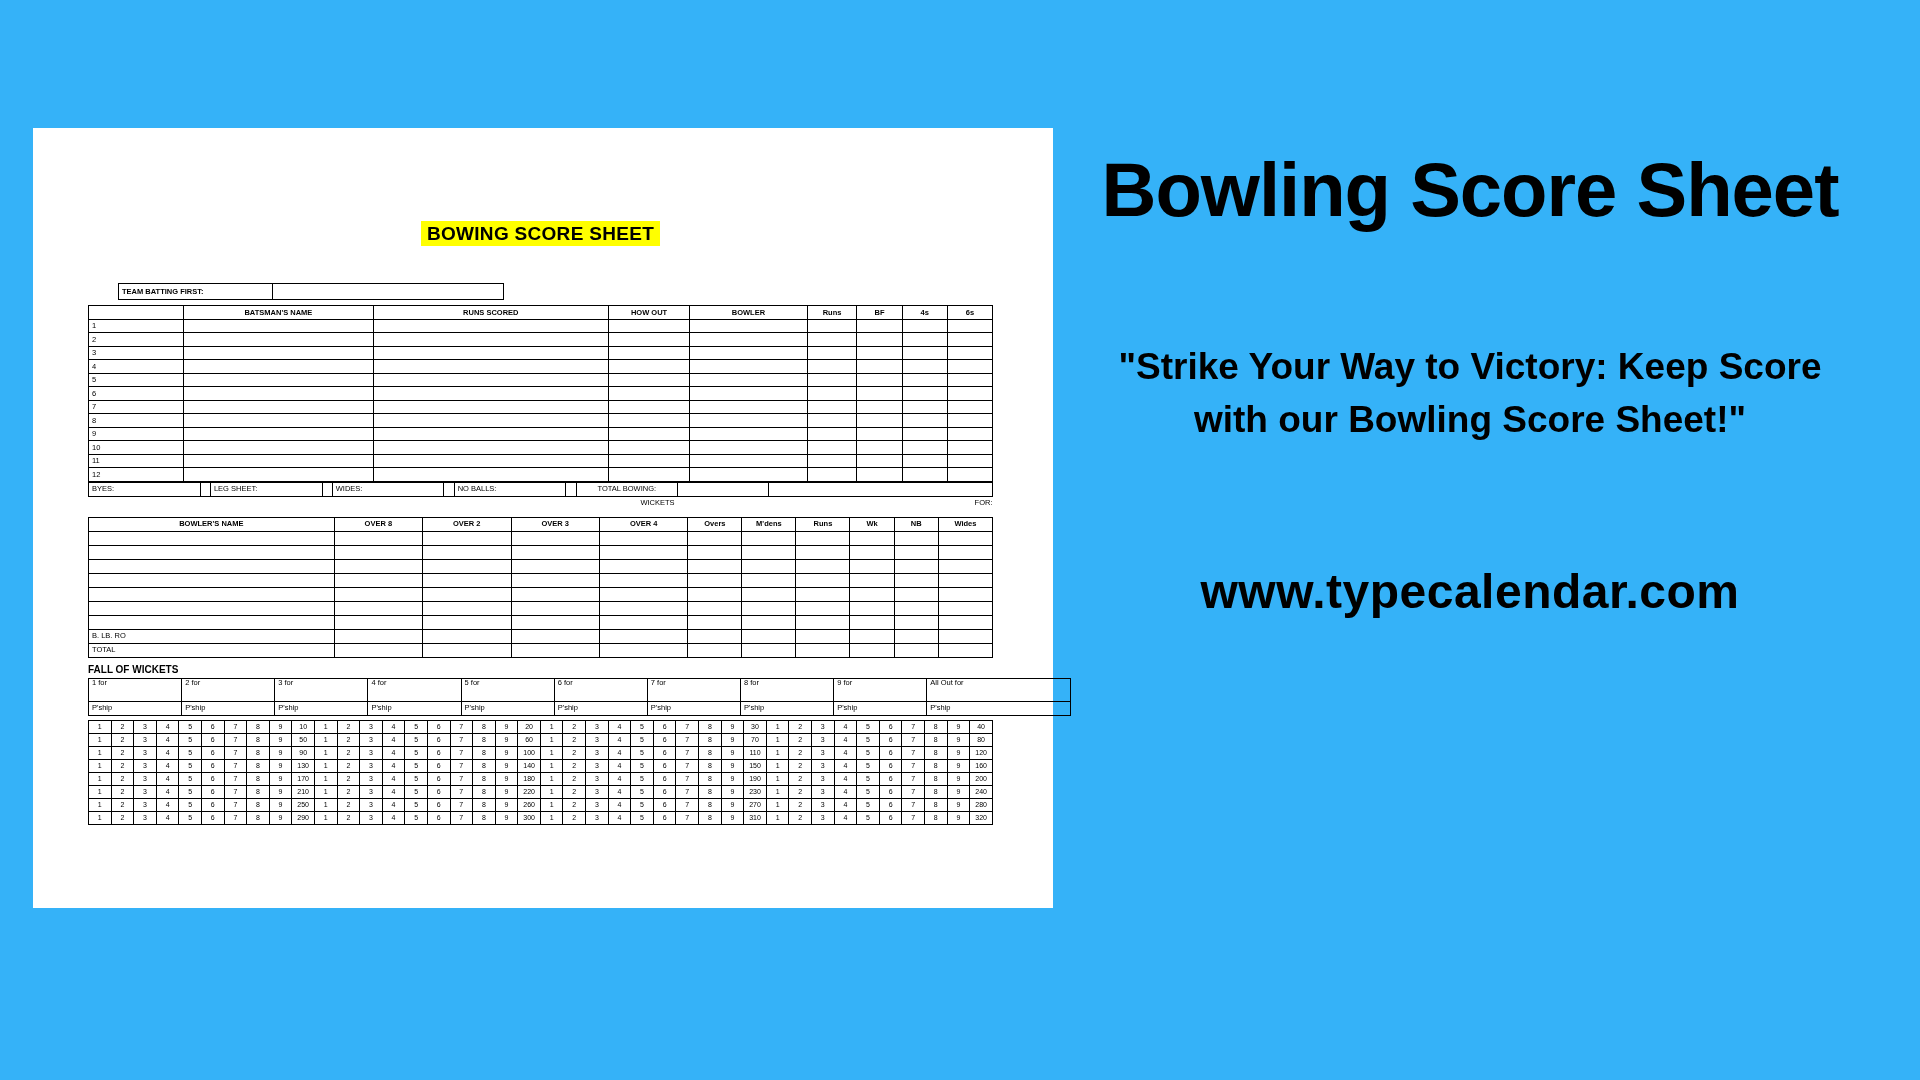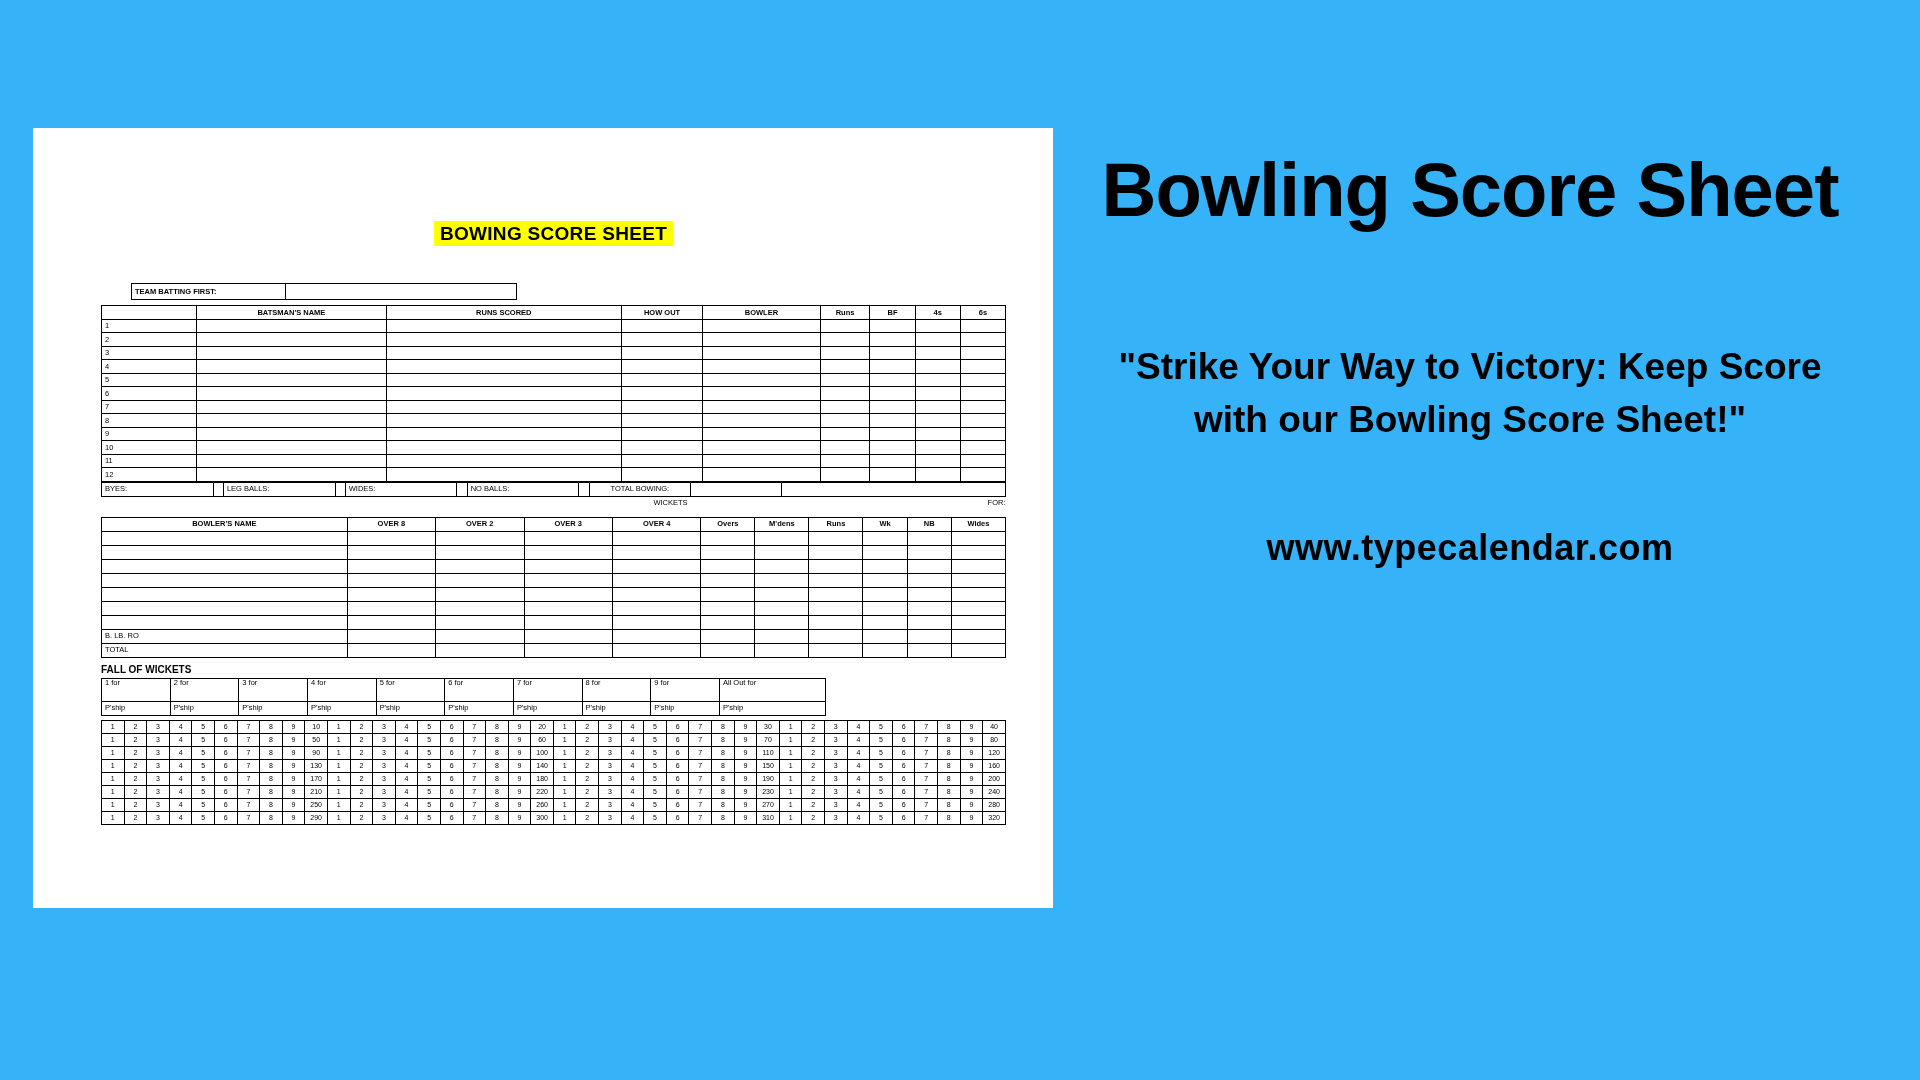--- a/index.html
+++ b/index.html
@@ -35,38 +35,38 @@
     line-height: 1.05;
   }
   .promo-tagline {
     margin-top: 110px;
     font-size: 37px;
     font-weight: bold;
     line-height: 1.45;
     padding: 0 18px;
   }
   .promo-url {
-    margin-top: 80px;
-    font-size: 36px;
+    margin-top: 117px;
+    font-size: 48px;
     font-weight: bold;
     letter-spacing: 0.5px;
   }
 
   
   .sheet {
     position: absolute;
     left: 33px;
     top: 128px;
     width: 1020px;
     height: 780px;
     background: #ffffff;
   }
   .sheet-inner {
     position: absolute;
-    left: 68px;
+    left: 55px;
     top: 50px;
     width: 905px;
   }
   .doc-title {
     text-align: center;
     font-size: 19px;
     font-weight: bold;
     margin: 45px 0 0 0;
     letter-spacing: 0.3px;
   }
@@ -116,21 +116,21 @@
   .bowl-wrap { margin-top: 7px; }
   .bowl-table { width: 905px; }
   .bowl-table td { height: 13px; }
 
   .fow-label {
     margin-top: 6px;
     font-size: 10px;
     font-weight: bold;
     margin-bottom: 3px;
   }
-  .fow-table { width: 725px; }
+  .fow-table { width: 983px; }
   .fow-table td { height: 22px; vertical-align: top; text-align: left; padding-left: 3px; }
   .fow-table td.pship { height: 13px; vertical-align: middle; }
 
   .run-wrap { margin-top: 4px; }
   .run-table { width: 905px; }
   .run-table td { height: 12px; width: 2.35%; font-size: 7px; }
 </style>
 </head>
 <body>
 
@@ -304,21 +304,21 @@
               </tr>
           </tbody>
         </table>
       </div>
 
       <table class="extras-table">
         <tbody>
             <tr>
           <td class="lft" style="width:11%;">BYES:</td>
           <td style="width:1%;"></td>
-          <td class="lft" style="width:11%;">LEG BALLS:</td>
+          <td class="lft" style="width:11%;">LEG SHEET:</td>
           <td style="width:1%;"></td>
           <td class="lft" style="width:11%;">WIDES:</td>
           <td style="width:1%;"></td>
           <td class="lft" style="width:11%;">NO BALLS:</td>
           <td style="width:1%;"></td>
           <td style="width:10%;">TOTAL  BOWING:</td>
           <td style="width:9%;"></td>
           <td style="width:22%;"></td>
         </tr>
         <tr>

